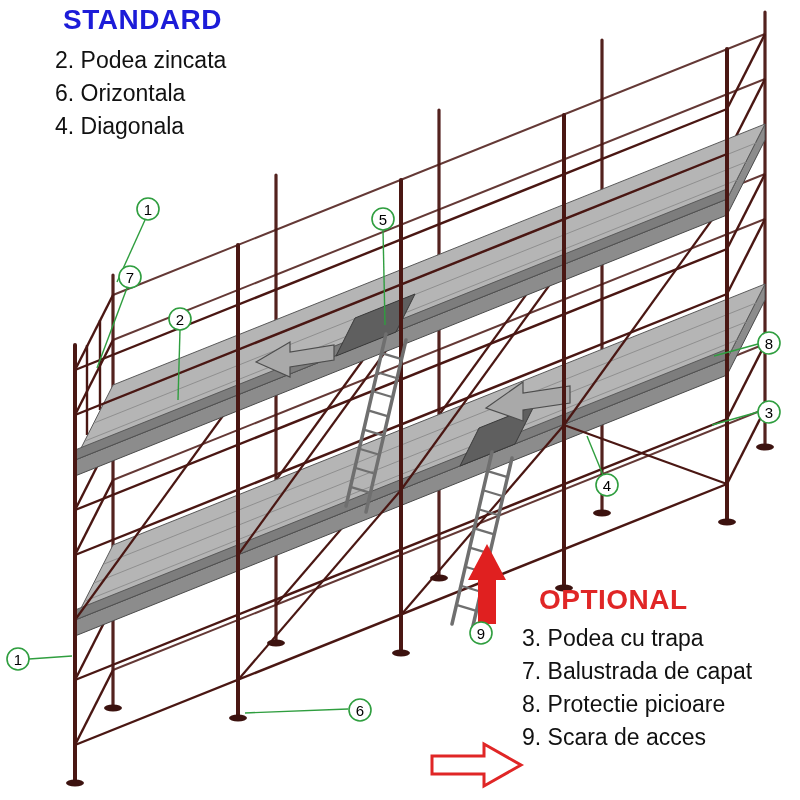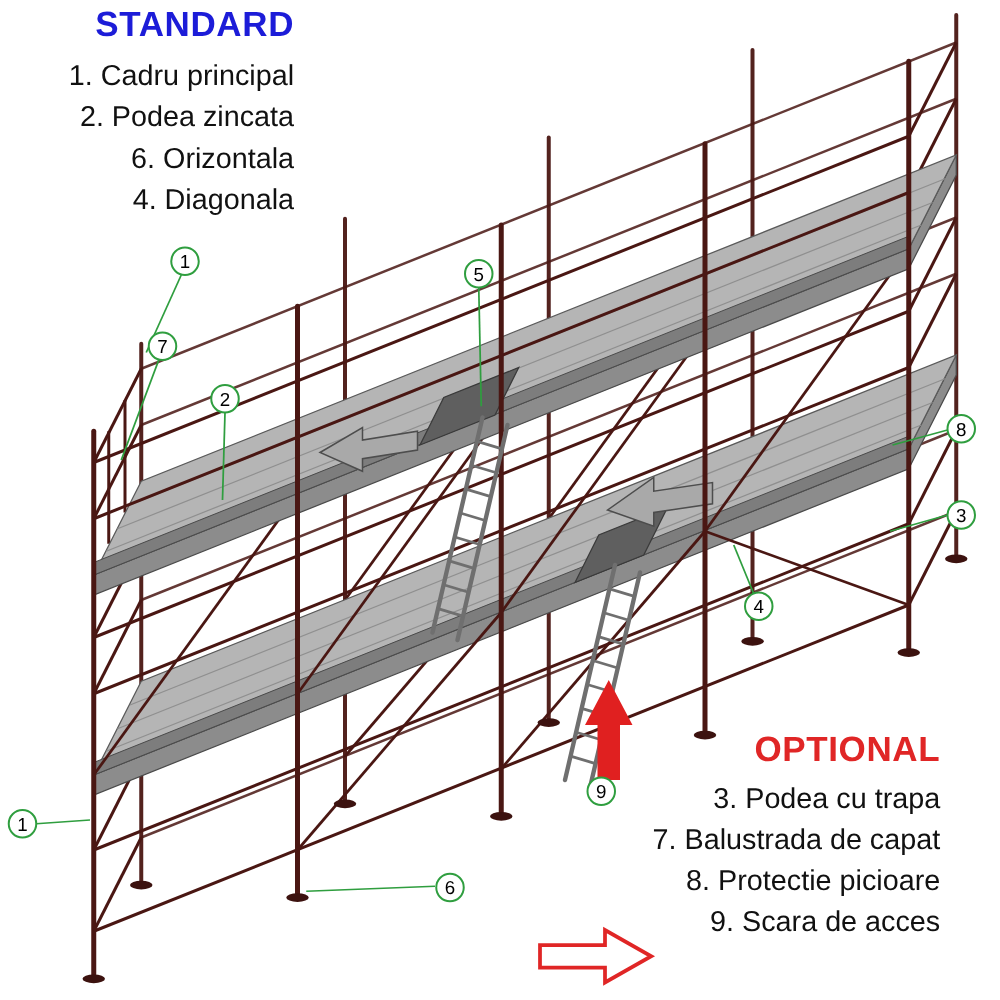--- a/index.html
+++ b/index.html
@@ -4,21 +4,21 @@
 <style>
   :root{
     --heading-blue:#1c1cd8; --heading-red:#e02626; --callout-green:#2f9e3f;
     --tube-maroon:#4a1713; --deck-gray:#b5b5b5; --deck-dark-gray:#8c8c8c;
     --arrow-red:#e02020; --text-black:#111111; --background:#ffffff;
   }
   html,body{margin:0;padding:0;}
   body{width:800px;height:800px;position:relative;background:var(--background);
        font-family:"Liberation Sans", sans-serif;overflow:hidden;}
   .diagram-svg{position:absolute;left:0;top:0;}
-  .legend{position:absolute;z-index:5;text-align:right;}
+  .legend{position:absolute;z-index:5;}
   .legend-heading{font-size:28px;font-weight:bold;letter-spacing:.5px;margin:0;}
   .standard{left:55px;top:4px;}
   .standard .legend-heading{color:var(--heading-blue);margin:0 0 8px 8px;}
   .optional{left:522px;top:584px;}
   .optional .legend-heading{color:var(--heading-red);margin:0 0 6px 17px;}
   .legend-item{font-size:23px;line-height:33px;color:var(--text-black);white-space:nowrap;}
   
   .post-f{stroke:var(--tube-maroon);stroke-width:4;stroke-linecap:round;}
   .post-b{stroke:var(--tube-maroon);stroke-width:3.2;stroke-linecap:round;opacity:.95;}
   .rail{stroke:var(--tube-maroon);stroke-width:2.4;}
@@ -243,21 +243,20 @@
     <g>
       <line class="callout-line" x1="29" y1="659" x2="72" y2="656"></line>
       <circle class="callout-circle" cx="18" cy="659" r="11"></circle>
       <text class="callout-num" x="18" y="664.5">1</text>
     </g>
   </g>
 </svg>
 
 <div class="legend standard">
   <div class="legend-heading">STANDARD</div>
-  <div class="legend-item">1. Cadru principal</div>
   <div class="legend-item">2. Podea zincata</div>
   <div class="legend-item">6. Orizontala</div>
   <div class="legend-item">4. Diagonala</div>
 </div>
 
 <div class="legend optional">
   <div class="legend-heading">OPTIONAL</div>
   <div class="legend-item">3. Podea cu trapa</div>
   <div class="legend-item">7. Balustrada de capat</div>
   <div class="legend-item">8. Protectie picioare</div>

